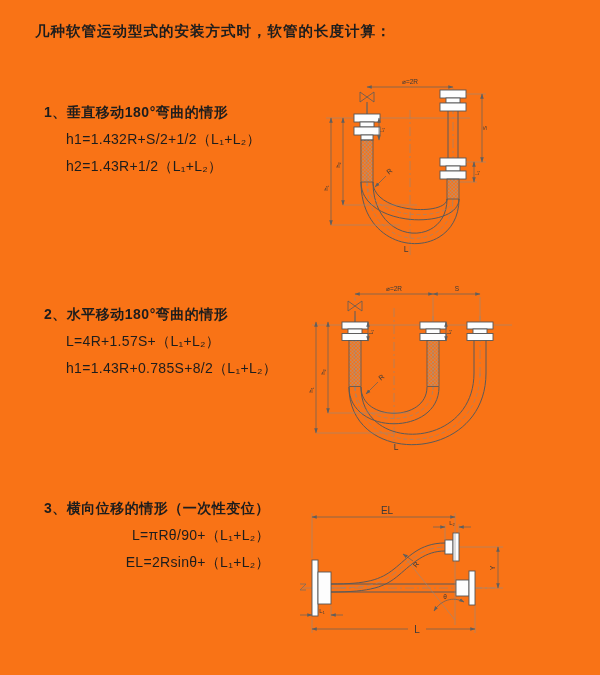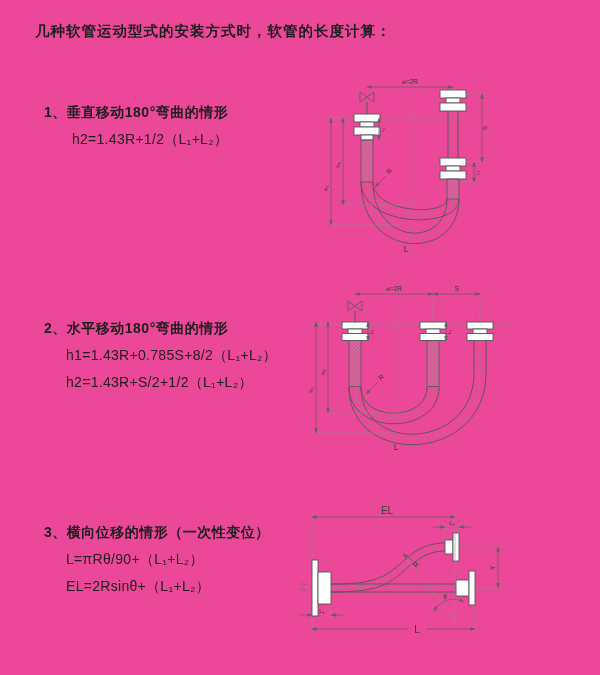--- a/index.html
+++ b/index.html
@@ -1,16 +1,16 @@
 <!DOCTYPE html>
 <html><head>
 <meta charset="utf-8">
 <style>
   html,body{margin:0;padding:0;background:#e9e9e9;}
-  #page{position:relative;width:600px;height:675px;background:#ec4899;overflow:hidden;
+  #page{position:relative;width:600px;height:675px;background:#f97316;overflow:hidden;
         font-family:"Liberation Sans",sans-serif;color:#1d1d1d;}
   .title{position:absolute;left:35px;top:22px;font-size:14.5px;font-weight:700;letter-spacing:1px;}
   .section{position:absolute;left:44px;}
   .sec-head{font-size:14px;font-weight:700;letter-spacing:.5px;white-space:nowrap;}
   .formula{font-size:14px;font-weight:500;margin-left:22px;margin-top:9px;white-space:nowrap;letter-spacing:.3px;}
   svg{position:absolute;overflow:visible;}
   svg text{font-family:"Liberation Sans",sans-serif;fill:#3a3a3a;}
   .dln{stroke:#5f5f5f;stroke-width:.7;fill:none;}           
   .xln{stroke:#8b8b8b;stroke-width:.55;fill:none;}          
   .hose{stroke:#5a5a5a;stroke-width:1;fill:none;}
@@ -19,22 +19,23 @@
   .fl{stroke:#565656;stroke-width:.9;fill:#fdfdfd;}         
   .ht{stroke:#565656;stroke-width:.8;}                      
 </style>
 </head>
 <body>
 
 <div id="page">
 
   <div class="title">几种软管运动型式的安装方式时，软管的长度计算：</div>
 
-  <div class="section" style="top:104px;text-align:right;">
+  <div class="section" style="top:104px;">
     <div class="sec-head">1、垂直移动180°弯曲的情形</div>
+    <div class="formula">h1=1.432R+S/2+1/2（L₁+L₂）</div>
     <div class="formula">h2=1.43R+1/2（L₁+L₂）</div>
   </div>
 
   <svg style="left:300px;top:70px;" width="300" height="200" viewBox="0 0 300 200">
     <defs>
       <marker id="m1" viewBox="0 0 10 10" refX="9" refY="5" markerWidth="7.5" markerHeight="7.5" orient="auto-start-reverse">
         <path d="M0,1.6 L10,5 L0,8.4 z" fill="#5f5f5f"></path>
       </marker>
       <pattern id="p1" width="3.5" height="3.5" patternUnits="userSpaceOnUse">
         <path d="M0,3.5 L3.5,0 M0,0 L3.5,3.5" stroke="#9a9a9a" stroke-width="0.5"></path>
@@ -91,24 +92,24 @@
     <line class="xln" x1="160" y1="112" x2="177" y2="112"></line>
     <line class="dln" x1="174" y1="92" x2="174" y2="112" marker-start="url(#m1)" marker-end="url(#m1)"></line>
     <text x="179" y="103" font-size="5" transform="rotate(-90 179 103)" text-anchor="middle">L₁</text>
 
     <line class="dln" x1="86" y1="106" x2="75" y2="117" marker-end="url(#m1)"></line>
     <text x="91" y="103" font-size="7" transform="rotate(-40 91 103)" text-anchor="middle">R</text>
 
     <text x="106" y="182" font-size="8.5" text-anchor="middle">L</text>
   </svg>
 
-  <div class="section" style="top:320px;">
+  <div class="section" style="top:306px;">
     <div class="sec-head">2、水平移动180°弯曲的情形</div>
+    <div class="formula">L=4R+1.57S+（L₁+L₂）</div>
     <div class="formula">h1=1.43R+0.785S+8/2（L₁+L₂）</div>
-    <div class="formula">h2=1.43R+S/2+1/2（L₁+L₂）</div>
   </div>
 
   <svg style="left:300px;top:278px;" width="300" height="178" viewBox="0 0 300 178">
     <defs>
       <marker id="m2" viewBox="0 0 10 10" refX="9" refY="5" markerWidth="7.5" markerHeight="7.5" orient="auto-start-reverse">
         <path d="M0,1.6 L10,5 L0,8.4 z" fill="#5f5f5f"></path>
       </marker>
       <pattern id="p2" width="3.5" height="3.5" patternUnits="userSpaceOnUse">
         <path d="M0,3.5 L3.5,0 M0,0 L3.5,3.5" stroke="#9a9a9a" stroke-width="0.5"></path>
       </pattern>
@@ -165,21 +166,21 @@
     <text x="72.5" y="54" font-size="4.5" transform="rotate(-90 72.5 54)" text-anchor="middle">L₁</text>
     <line class="dln" x1="146" y1="44" x2="146" y2="63" marker-start="url(#m2)" marker-end="url(#m2)"></line>
     <text x="150.5" y="54" font-size="4.5" transform="rotate(-90 150.5 54)" text-anchor="middle">L₁</text>
 
     <line class="dln" x1="78" y1="104" x2="66" y2="116" marker-end="url(#m2)"></line>
     <text x="83" y="101" font-size="7" transform="rotate(-40 83 101)" text-anchor="middle">R</text>
 
     <text x="96" y="172" font-size="8.5" text-anchor="middle">L</text>
   </svg>
 
-  <div class="section" style="top:524px;">
+  <div class="section" style="top:500px;text-align:right;">
     <div class="sec-head">3、横向位移的情形（一次性变位）</div>
     <div class="formula">L=πRθ/90+（L₁+L₂）</div>
     <div class="formula">EL=2Rsinθ+（L₁+L₂）</div>
   </div>
 
   <svg style="left:295px;top:498px;" width="305" height="152" viewBox="0 0 305 152">
     <defs>
       <marker id="m3" viewBox="0 0 10 10" refX="9" refY="5" markerWidth="7.5" markerHeight="7.5" orient="auto-start-reverse">
         <path d="M0,1.6 L10,5 L0,8.4 z" fill="#5f5f5f"></path>
       </marker>

